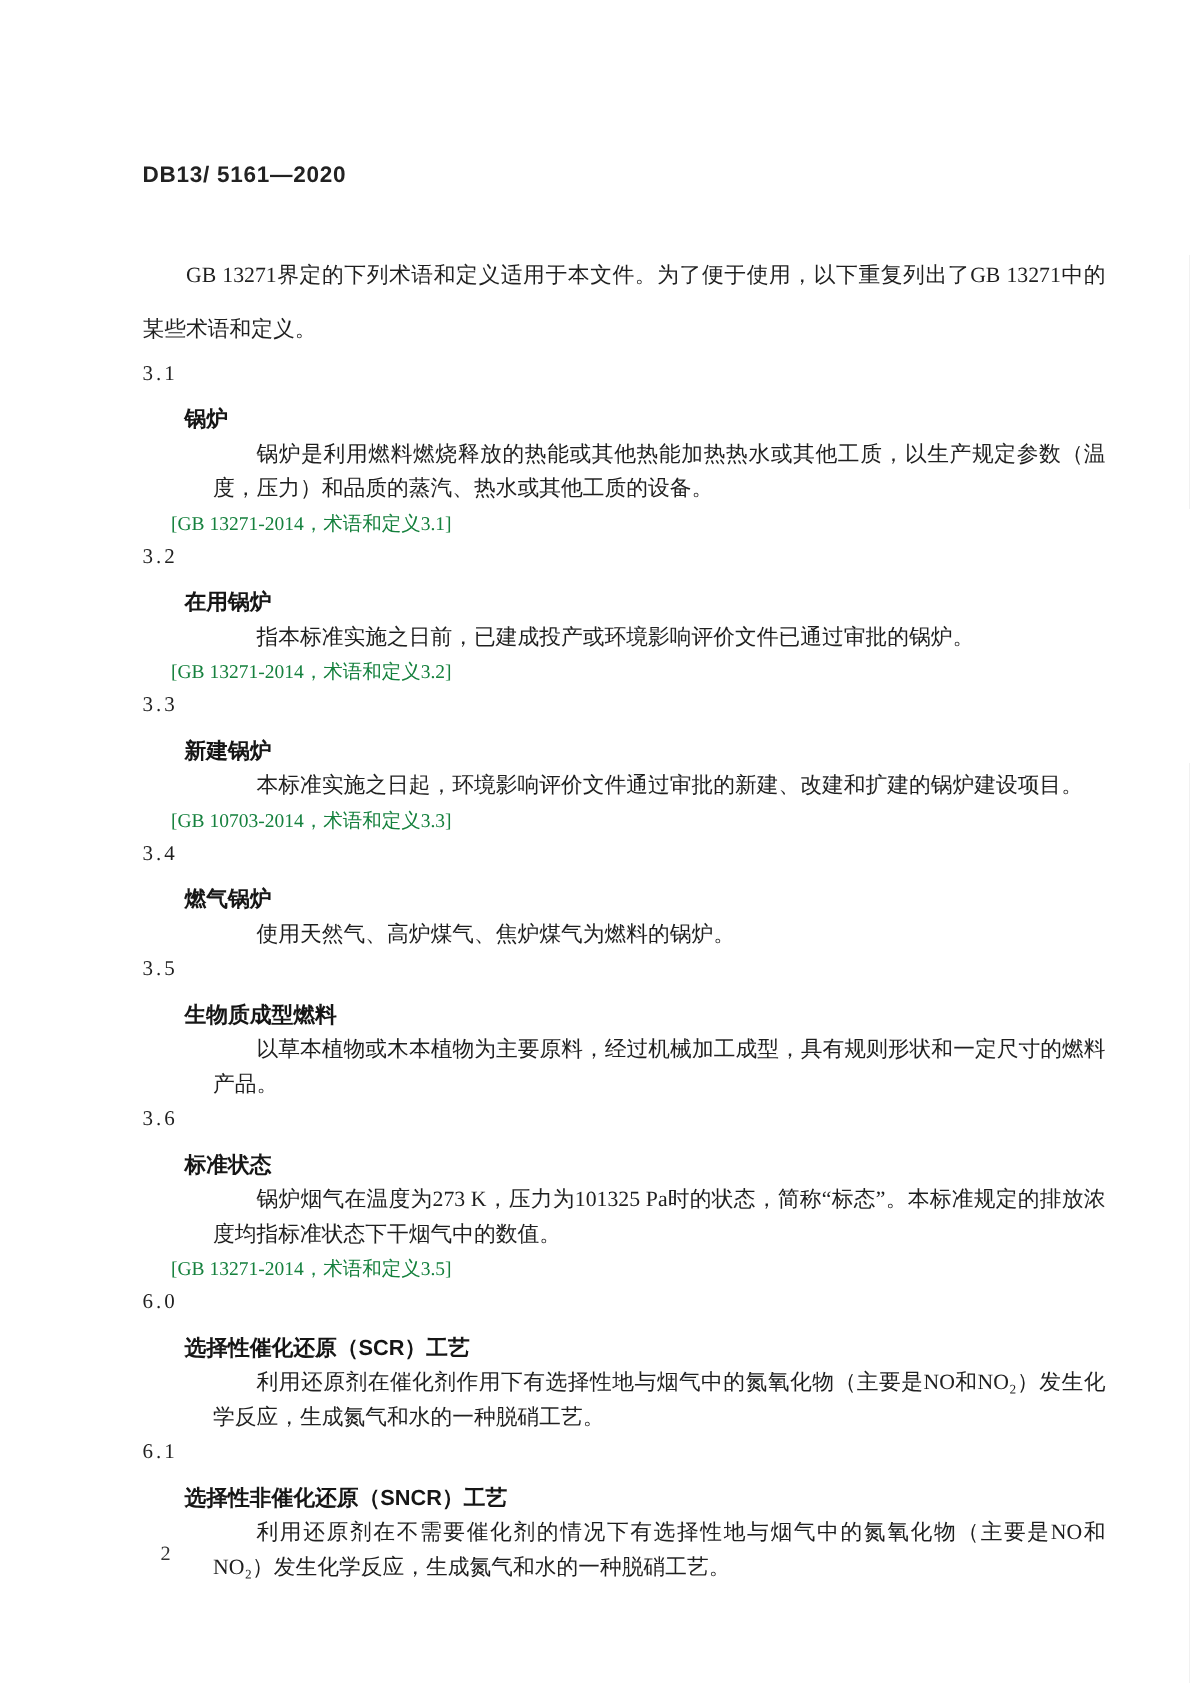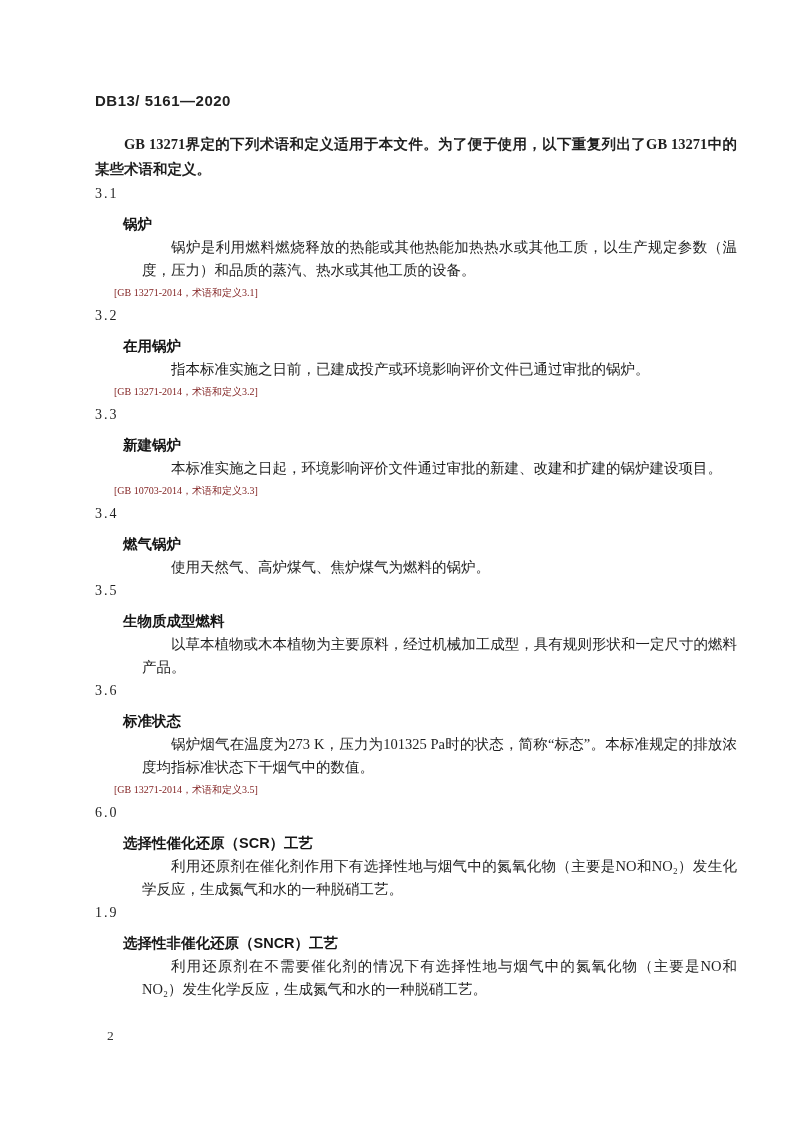--- a/index.html
+++ b/index.html
@@ -10,38 +10,37 @@
     height: 1122px;
     margin: 0 auto;
     background: #ffffff;
     color: #1f1f1f;
     font-family: "Liberation Serif", serif;
     overflow: hidden;
   }
   .content {
     position: absolute;
     left: 95px;
-    top: 92px;
+    top: 108px;
     width: 642px;
   }
   .doc-header {
     font-family: "Liberation Sans", sans-serif;
     font-weight: 600;
     font-size: 15px;
     line-height: 18px;
     letter-spacing: 0.5px;
     color: #222;
   }
   .intro {
-    margin-top: 22px;
+    margin-top: 40px;
     font-size: 14.5px;
-    line-height: 25px;
+    line-height: 36px;
     text-indent: 2em;
     text-align: justify;
-    font-weight: bold;
   }
   .sec-num {
     margin-top: 0;
     font-size: 14px;
     line-height: 23px;
     letter-spacing: 2px;
   }
   .term {
     margin-top: 8px;
     padding-left: 28px;
@@ -53,23 +52,23 @@
   }
   .def {
     font-size: 14.5px;
     line-height: 23px;
     text-indent: 2em;
     text-align: justify;
     margin-left: 47px;
   }
   .source {
     padding-left: 19px;
-    font-size: 10px;
+    font-size: 13px;
     line-height: 22px;
-    color: #7f1d1d;
+    color: #15803d;
   }
   .page-number {
     position: absolute;
     left: 107px;
     top: 1028px;
     font-size: 13.5px;
     color: #333;
     font-family: "Liberation Serif", serif;
   }
 </style>
@@ -126,21 +125,21 @@
     </div>
 
     <div class="section">
       <div class="sec-num">6.0</div>
       <div class="term">选择性催化还原（SCR）工艺</div>
       <div class="def">利用还原剂在催化剂作用下有选择性地与烟气中的氮氧化物（主要是NO和NO₂）发生化学反应，生成氮气和水的一种脱硝工艺。</div>
 
     </div>
 
     <div class="section">
-      <div class="sec-num">1.9</div>
+      <div class="sec-num">6.1</div>
       <div class="term">选择性非催化还原（SNCR）工艺</div>
       <div class="def">利用还原剂在不需要催化剂的情况下有选择性地与烟气中的氮氧化物（主要是NO和NO₂）发生化学反应，生成氮气和水的一种脱硝工艺。</div>
 
     </div>
 
   </div>
 
   <div class="page-number">2</div>
 </div>
 

